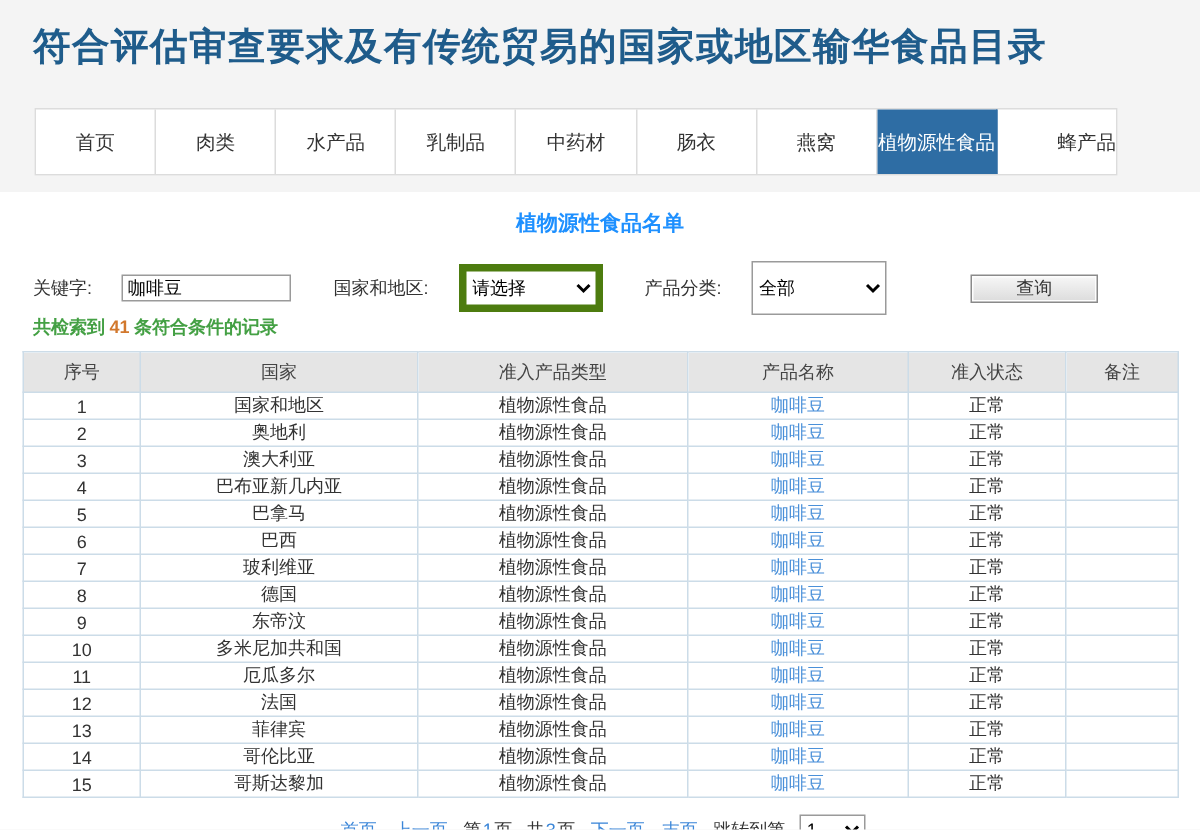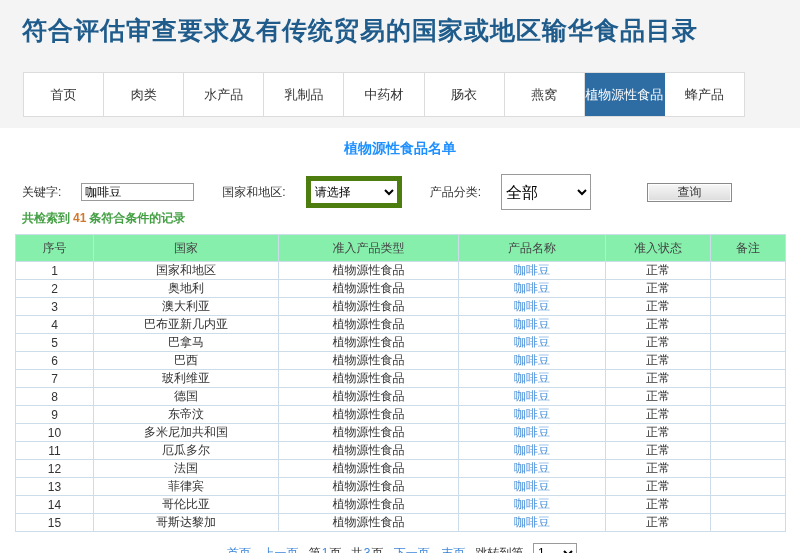--- a/index.html
+++ b/index.html
@@ -32,21 +32,21 @@
     flex: 1;
     text-align: center;
     line-height: 43px;
     font-size: 13px;
     color: #333;
     border-right: 1px solid #dcdcdc;
     cursor: pointer;
     white-space: nowrap;
     overflow: hidden;
   }
-  .nav-item:last-child { border-right: none; }
+  .nav-item:last-child { border-right: none; text-align: right; }
   .nav-item.active {
     background: #2e6da4;
     color: #fff;
     border-color: #2e6da4;
   }
   
   .content {
     position: absolute;
     top: 128px; left: 0; right: 0; bottom: 0;
     background: #fff;
@@ -72,21 +72,21 @@
   .keyword-input {
     width: 113px; height: 18px;
     border: 1px solid #9a9a9a;
     font-size: 12px;
     padding: 0 3px;
     background: #fff;
   }
   .lbl-country { margin-left: 12px; }
   .lbl-category { margin-left: 12px; }
   .sel-country { width: 96px; height: 32px; font-size: 12px; border: 5px solid #4d7c0f; background:#fff; }
-  .sel-category { width: 90px; height: 36px; font-size: 16px; border: 1px solid #9a9a9a; background:#fff; }
+  .sel-category { width: 90px; height: 36px; font-size: 12px; border: 1px solid #9a9a9a; background:#fff; }
   .query-button {
     margin-left: 40px;
     width: 85px; height: 19px;
     font-size: 12px;
     color: #333;
     border: 1px solid #8a8a8a;
     background: linear-gradient(#f7f7f7, #dcdcdc);
     box-shadow: inset 0 0 0 1px #fdfdfd;
     cursor: pointer;
   }
@@ -106,21 +106,21 @@
     table-layout: fixed;
     font-size: 12px;
   }
   .result-table th, .result-table td {
     border: 1px solid #ccdce8;
     text-align: center;
     overflow: hidden;
     white-space: nowrap;
   }
   .result-table th {
-    background: #86efac;
+    background: #e5e5e5;
     height: 27px;
     font-weight: normal;
     color: #444;
   }
   .result-table td { height: 17px; padding: 0 2px; color: #333; }
   .product-link { color: #4a90d9; text-decoration: none; cursor: pointer; }
   
   .pagination {
     margin-top: 11px;
     text-align: center;

